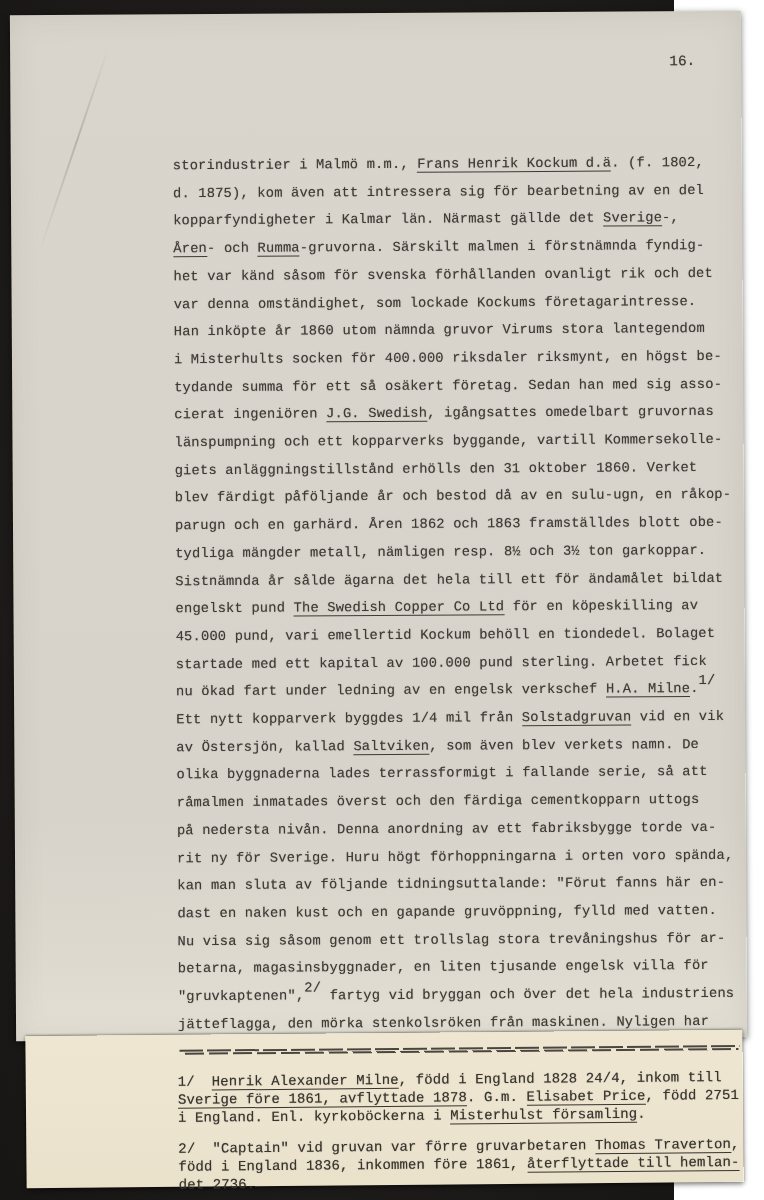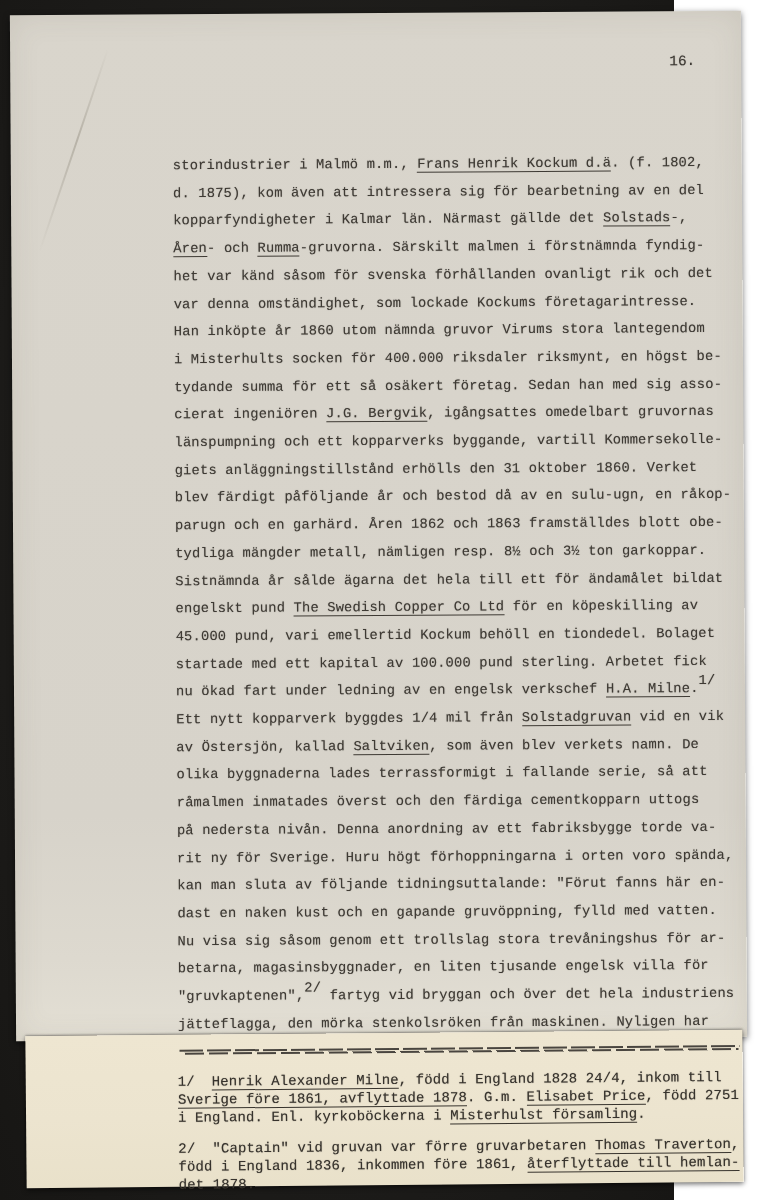--- a/index.html
+++ b/index.html
@@ -112,28 +112,28 @@
 </head>
 <body>
 
 <div class="stage">
   <div class="sheet">
     <div class="crease"></div>
     <div class="pagenum">16.</div>
     <div class="body-text" id="body-text">
         <div class="body-line"><span>storindustrier i Malmö m.m., </span><span class="u">Frans Henrik Kockum d.ä</span><span>. (f. 1802,</span></div>
         <div class="body-line"><span>d. 1875), kom även att intressera sig för bearbetning av en del</span></div>
-        <div class="body-line"><span>kopparfyndigheter i Kalmar län. Närmast gällde det </span><span class="u">Solstads</span><span>-,</span></div>
+        <div class="body-line"><span>kopparfyndigheter i Kalmar län. Närmast gällde det </span><span class="u">Sverige</span><span>-,</span></div>
         <div class="body-line"><span class="u">Åren</span><span>- och </span><span class="u">Rumma</span><span>-gruvorna. Särskilt malmen i förstnämnda fyndig-</span></div>
         <div class="body-line"><span>het var känd såsom för svenska förhållanden ovanligt rik och det</span></div>
         <div class="body-line"><span>var denna omständighet, som lockade Kockums företagarintresse.</span></div>
         <div class="body-line"><span>Han inköpte år 1860 utom nämnda gruvor Virums stora lantegendom</span></div>
         <div class="body-line"><span>i Misterhults socken för 400.000 riksdaler riksmynt, en högst be-</span></div>
         <div class="body-line"><span>tydande summa för ett så osäkert företag. Sedan han med sig asso-</span></div>
-        <div class="body-line"><span>cierat ingeniören </span><span class="u">J.G. Bergvik</span><span>, igångsattes omedelbart gruvornas</span></div>
+        <div class="body-line"><span>cierat ingeniören </span><span class="u">J.G. Swedish</span><span>, igångsattes omedelbart gruvornas</span></div>
         <div class="body-line"><span>länspumpning och ett kopparverks byggande, vartill Kommersekolle-</span></div>
         <div class="body-line"><span>giets anläggningstillstånd erhölls den 31 oktober 1860. Verket</span></div>
         <div class="body-line"><span>blev färdigt påföljande år och bestod då av en sulu-ugn, en råkop-</span></div>
         <div class="body-line"><span>parugn och en garhärd. Åren 1862 och 1863 framställdes blott obe-</span></div>
         <div class="body-line"><span>tydliga mängder metall, nämligen resp. 8½ och 3½ ton garkoppar.</span></div>
         <div class="body-line"><span>Sistnämnda år sålde ägarna det hela till ett för ändamålet bildat</span></div>
         <div class="body-line"><span>engelskt pund </span><span class="u">The Swedish Copper Co Ltd</span><span> för en köpeskilling av</span></div>
         <div class="body-line"><span>45.000 pund, vari emellertid Kockum behöll en tiondedel. Bolaget</span></div>
         <div class="body-line"><span>startade med ett kapital av 100.000 pund sterling. Arbetet fick</span></div>
         <div class="body-line"><span>nu ökad fart under ledning av en engelsk verkschef </span><span class="u">H.A. Milne</span><span>.</span><span class="sup">1/</span></div>
@@ -155,17 +155,17 @@
     <div class="rule"></div>
     <div class="footnotes" id="footnotes">
         <div class="footnote">
           <div class="footnote-line"><span>1/  </span><span class="u">Henrik Alexander Milne</span><span>, född i England 1828 24/4, inkom till</span></div>
           <div class="footnote-line"><span class="u">Sverige före 1861, avflyttade 1878</span><span>. G.m. </span><span class="u">Elisabet Price</span><span>, född 2751</span></div>
           <div class="footnote-line"><span>i England. Enl. kyrkoböckerna i </span><span class="u">Misterhulst församling</span><span>.</span></div>
         </div>
         <div class="footnote">
           <div class="footnote-line"><span>2/  "Captain" vid gruvan var förre gruvarbetaren </span><span class="u">Thomas Traverton</span><span>,</span></div>
           <div class="footnote-line"><span>född i England 1836, inkommen före 1861, </span><span class="u">återflyttade till hemlan-</span></div>
-          <div class="footnote-line"><span>det 1878.</span></div>
+          <div class="footnote-line"><span>det 2736.</span></div>
         </div>
       </div>
   </div>
 </div>
 
 </body></html>

